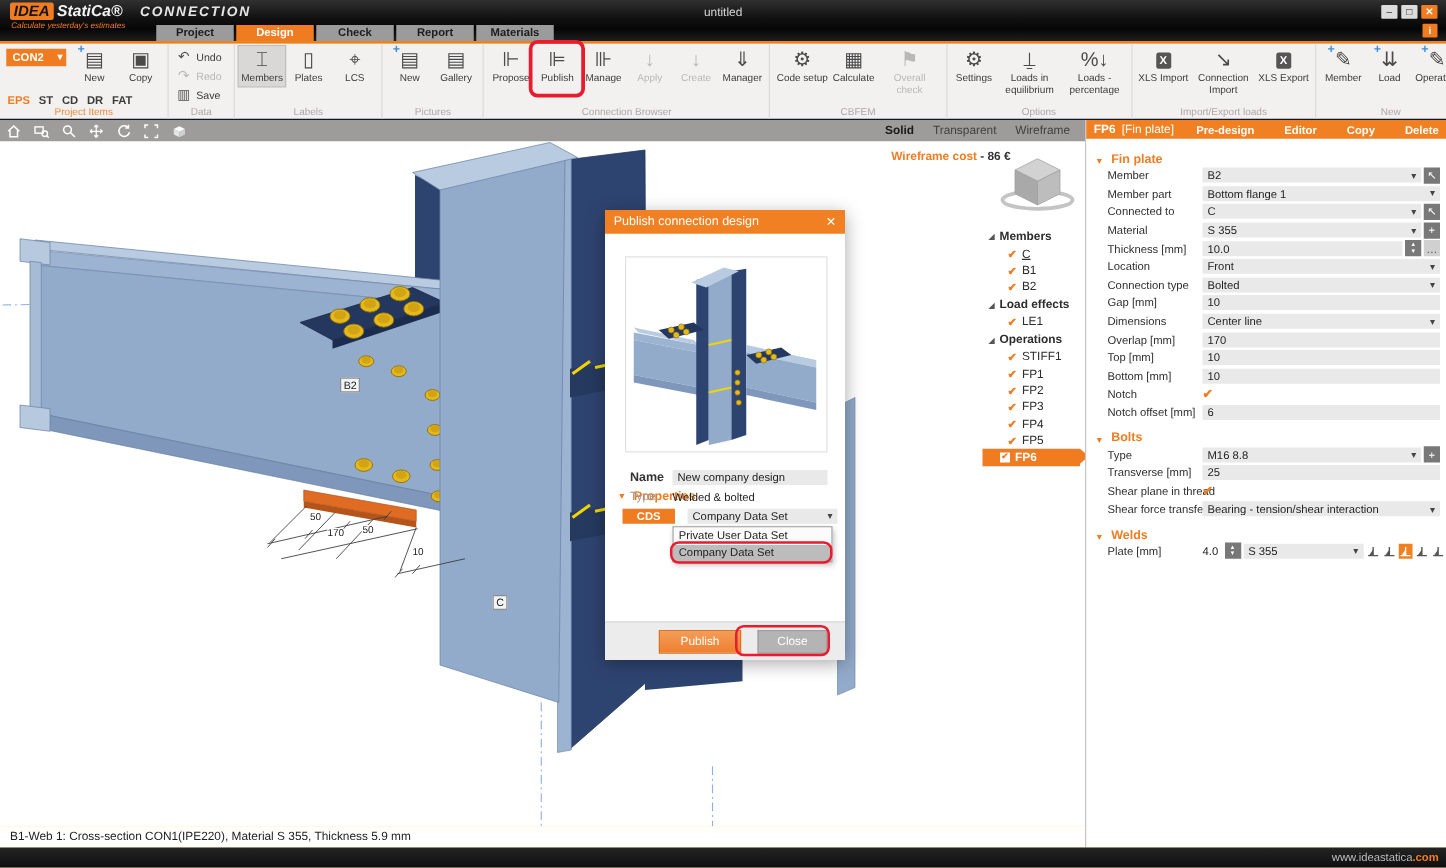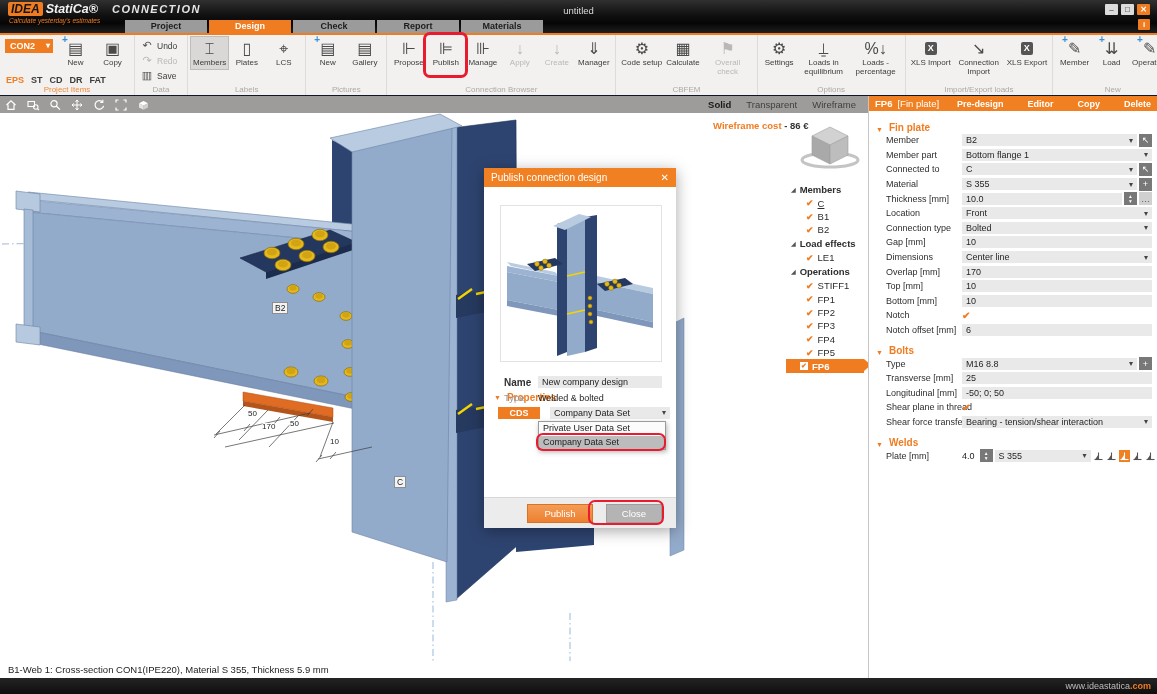--- a/index.html
+++ b/index.html
@@ -15,21 +15,21 @@
   .logo-product{color:#e5e5e5;font-style:italic;font-size:11px;letter-spacing:1.5px;margin-left:14px;font-weight:bold;}
   .tagline{position:absolute;left:9px;top:17px;color:#f07c21;font-size:6.5px;font-style:italic;}
   .doc-title{position:absolute;left:50%;top:5px;transform:translateX(-50%);color:#d8d8d8;font-size:9.5px;}
   .winbtns{position:absolute;right:7px;top:4px;display:flex;gap:3px;}
   .winbtn{width:13px;height:11px;background:#dcdcdc;color:#1c1c1c;font-size:8px;line-height:11px;
     text-align:center;border-radius:1px;cursor:pointer;}
   .winbtn.close{background:#f07c21;color:#fff;font-weight:bold;}
   .info-btn{position:absolute;right:7px;top:19px;width:12px;height:11px;background:#f07c21;color:#fff;
     font-size:8px;font-weight:bold;text-align:center;line-height:11px;border-radius:1px;cursor:pointer;}
   #tab-row{position:absolute;left:125px;top:20px;display:flex;gap:2px;height:13px;}
-  .tab{min-width:62px;padding:0 10px;background:#9b9b9b;color:#1d1d1d;font-weight:bold;font-size:9px;
+  .tab{min-width:62px;padding:0 0;background:#9b9b9b;color:#1d1d1d;font-weight:bold;font-size:9px;
     line-height:13px;text-align:center;cursor:pointer;}
   .tab.active{background:#f07c21;color:#fff;}
   .accentline{position:absolute;left:0;top:33px;right:0;height:2px;background:#f07c21;}
   
   .ribbon{position:absolute;left:0;top:35px;right:0;height:60px;background:#f2f1f0;border-bottom:5px solid #0f172a;}
   #ribbon-flex{display:flex;height:60px;}
   .rgroup{position:relative;flex:none;padding:2px 3px 11px 3px;border-right:1px solid #dddcda;}
   .glabel{position:absolute;bottom:1px;left:0;right:0;text-align:center;font-size:8px;color:#ada9a4;white-space:nowrap;}
   .rgroup.accent .glabel{color:#ef8a3c;}
   .rbtns{display:flex;align-items:flex-start;height:47px;}
@@ -723,28 +723,20 @@
         </div>
         <div class="prow">
           <span class="plabel">Transverse [mm]</span>
           <div class="pvwrap">
             <div class="pfield">
               <span class="pval">25</span>
             </div>
           </div>
         </div>
         <div class="prow">
-          <span class="plabel">Longitudinal [mm]</span>
-          <div class="pvwrap">
-            <div class="pfield">
-              <span class="pval">-50; 0; 50</span>
-            </div>
-          </div>
-        </div>
-        <div class="prow">
           <span class="plabel">Shear plane in thread</span>
           <div class="pvwrap">
             <span class="pcheck">✔</span>
           </div>
         </div>
         <div class="prow">
           <span class="plabel">Shear force transfer</span>
           <div class="pvwrap">
             <div class="pfield">
               <span class="pval">Bearing - tension/shear interaction</span>

